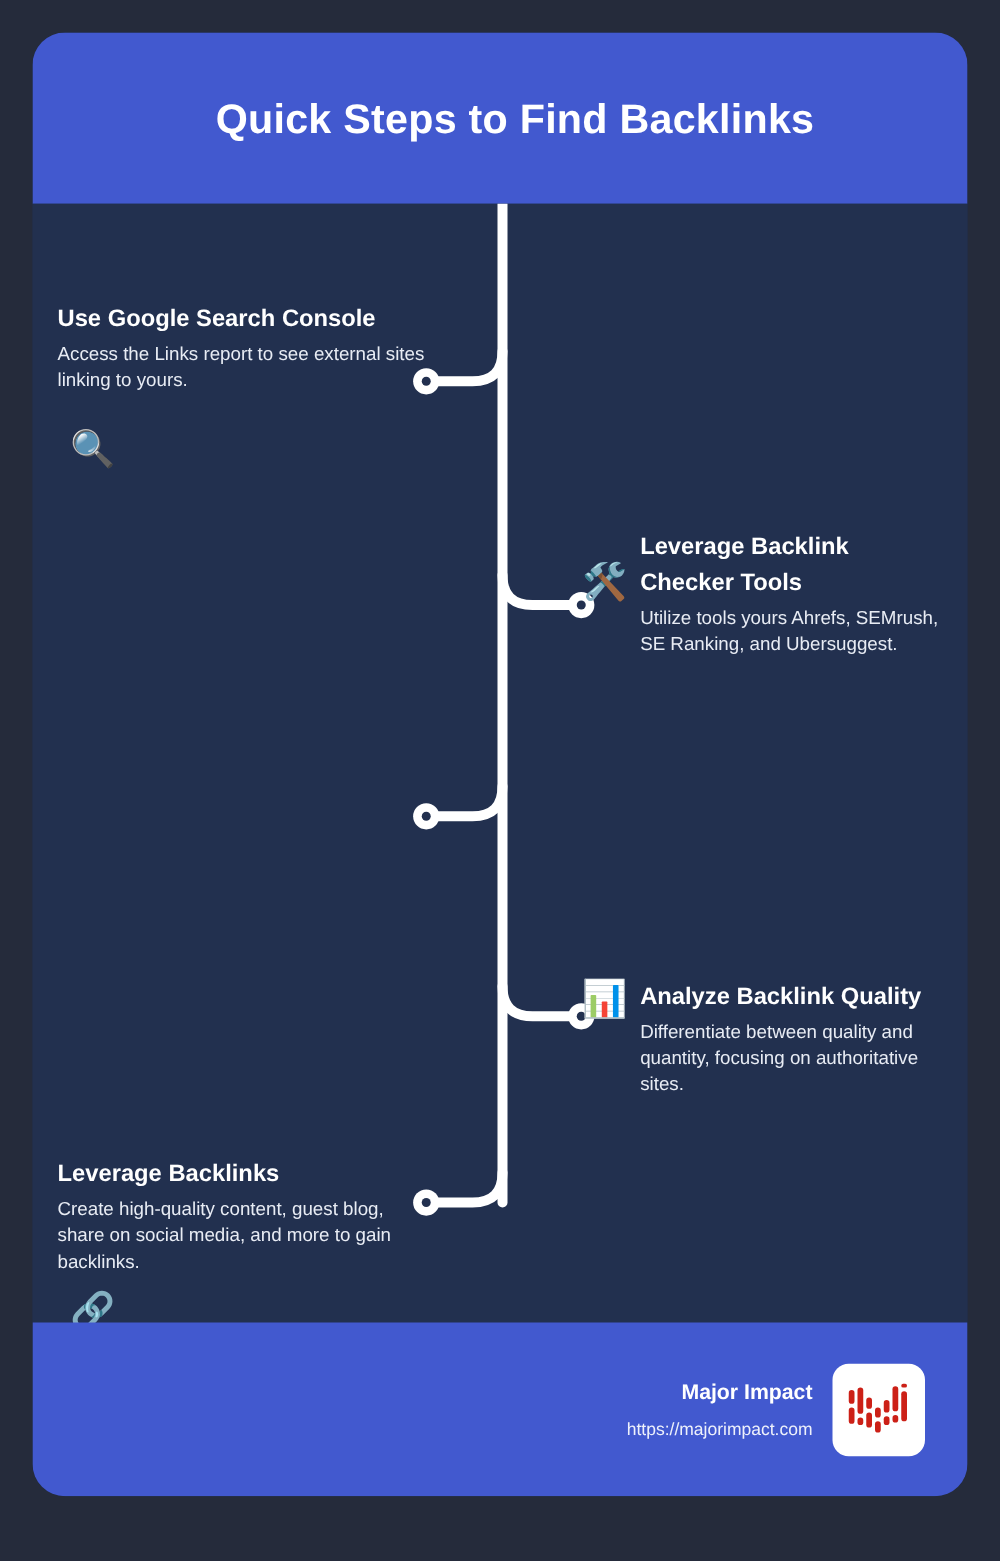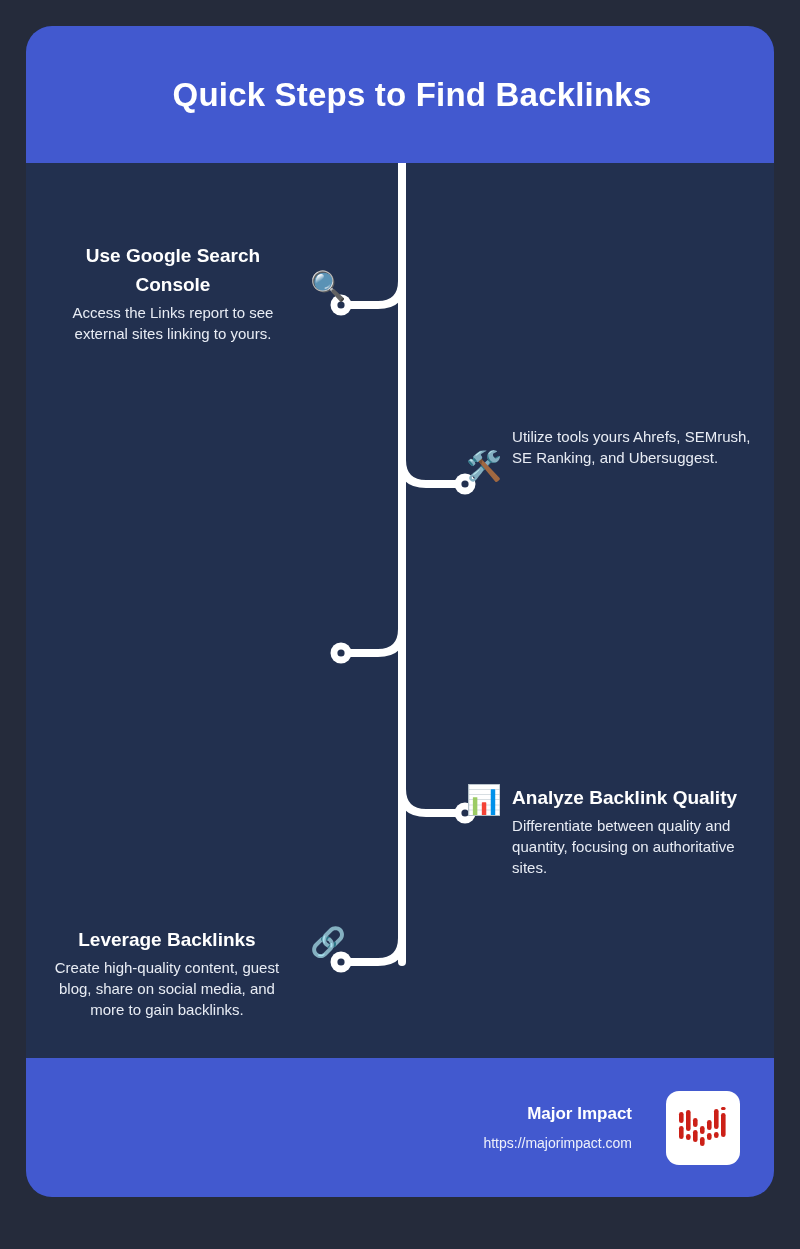--- a/index.html
+++ b/index.html
@@ -70,22 +70,23 @@
     height: 895px;
     pointer-events: none;
   }
 
   .step {
     position: absolute;
     display: flex;
     align-items: flex-start;
   }
   .step.left {
+    flex-direction: column;
     justify-content: flex-end;
-    text-align: center;
+    text-align: left;
   }
   .step.right {
     flex-direction: row;
     text-align: left;
   }
 
   .step-text {
     display: block;
   }
   .step-title {
@@ -130,21 +131,20 @@
     position: absolute;
     left: 0;
     top: 1032px;
     width: 748px;
     height: 139px;
     background: #4259cf;
     display: flex;
     align-items: center;
     justify-content: flex-end;
     padding-right: 34px;
-    gap: 18px;
   }
   .footer-text {
     text-align: right;
     margin-right: 16px;
   }
   .footer-brand {
     color: #ffffff;
     font-size: 17px;
     font-weight: bold;
     line-height: 23px;
@@ -211,20 +211,21 @@
         <div class="step-text">
           <div class="step-title">Use Google Search Console</div>
           <div class="step-desc">Access the Links report to see external sites linking to yours.</div>
         </div>
         <div class="step-icon">🔍</div>
       </div>
 
       <div class="step right step-2">
         <div class="step-icon">🛠️</div>
         <div class="step-text">
+          <div class="step-title">Leverage Backlink Checker Tools</div>
           <div class="step-desc">Utilize tools yours Ahrefs, SEMrush, SE Ranking, and Ubersuggest.</div>
         </div>
       </div>
 
 
       <div class="step right step-4">
         <div class="step-icon">📊</div>
         <div class="step-text">
           <div class="step-title">Analyze Backlink Quality</div>
           <div class="step-desc">Differentiate between quality and quantity, focusing on authoritative sites.</div>

